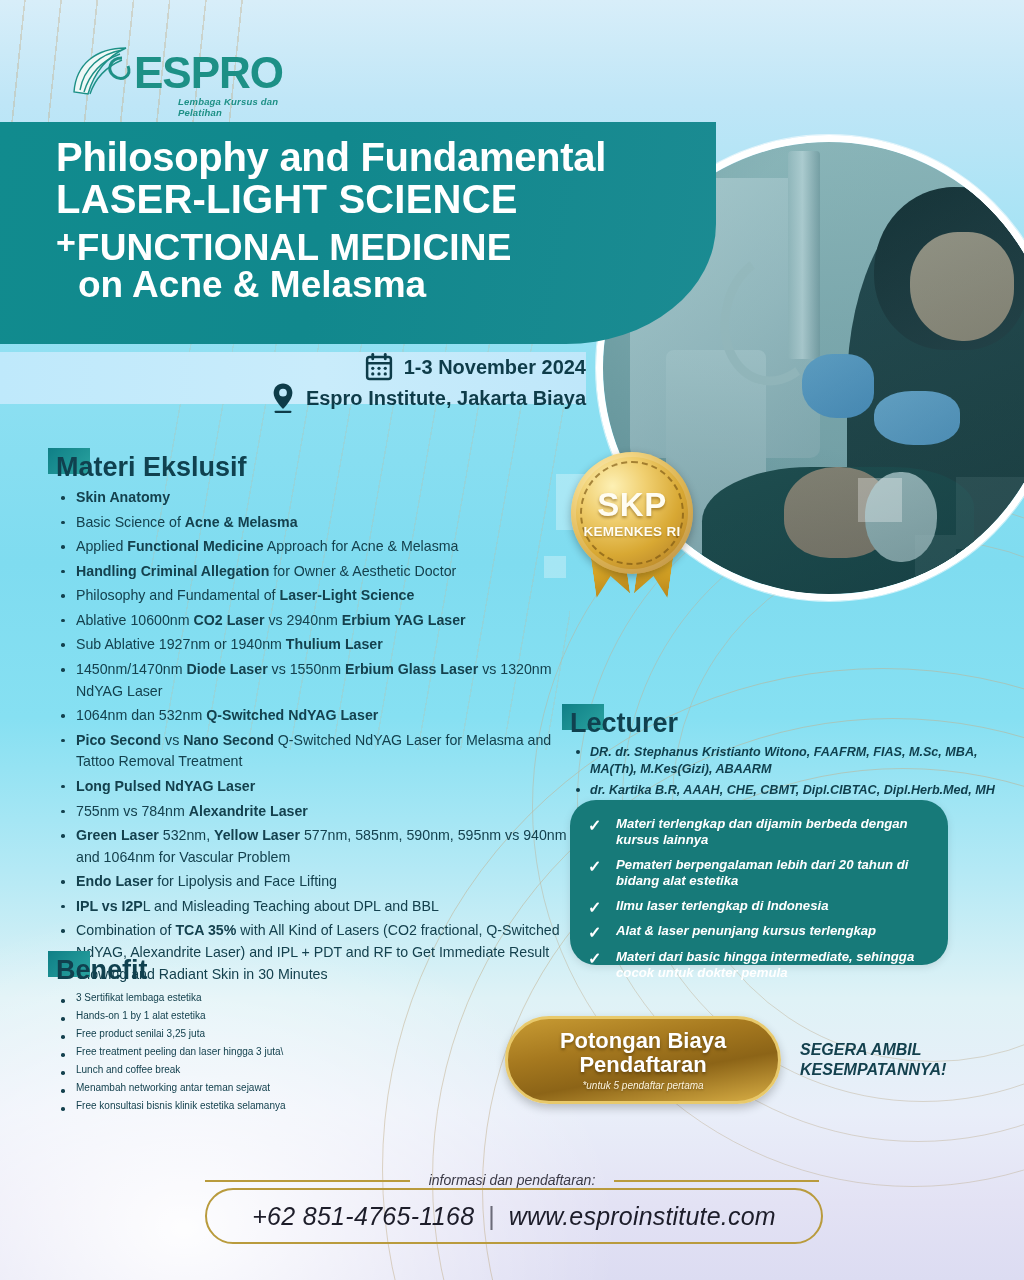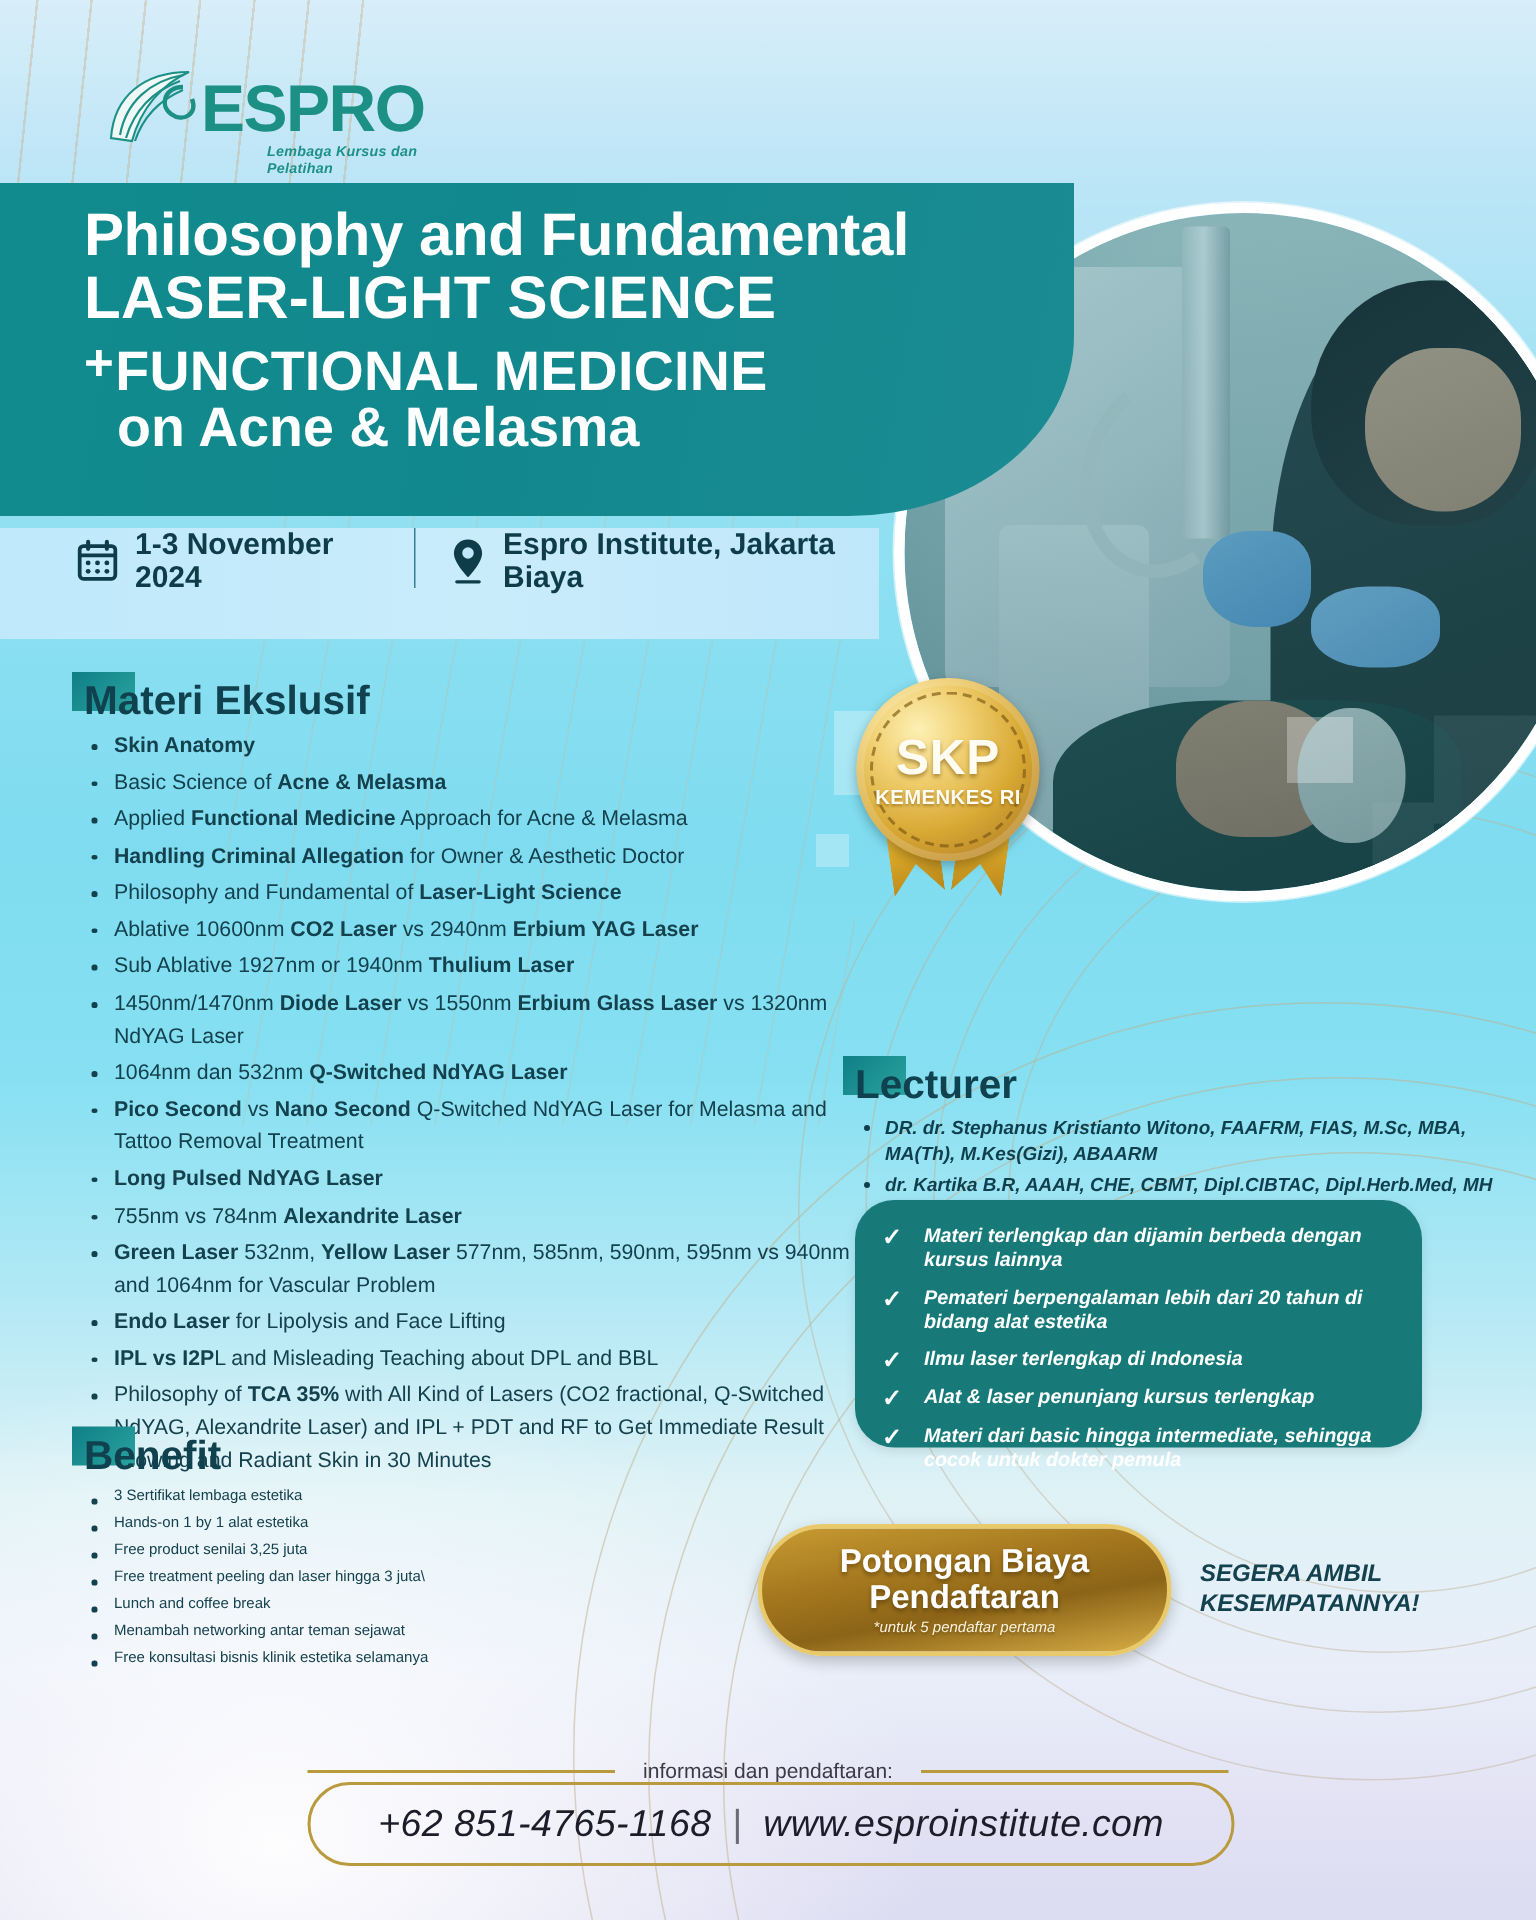--- a/index.html
+++ b/index.html
@@ -48,23 +48,23 @@
   .banner-inner{position:absolute;left:56px;top:14px;right:40px;color:#fff;}
   .t1{font-size:40px;font-weight:bold;letter-spacing:-.3px;line-height:1.06;}
   .t2{font-size:40px;font-weight:bold;line-height:1.06;letter-spacing:.2px;}
   .t3row{display:flex;align-items:flex-start;margin-top:8px;}
   .plus{font-size:34px;font-weight:bold;line-height:.8;margin-right:1px;}
   .t3{font-size:37px;font-weight:bold;line-height:1.0;letter-spacing:.2px;}
   .t4{font-size:37px;font-weight:bold;line-height:1.05;margin-left:22px;}
 
   
   .infobar{
-    position:absolute;left:0;top:352px;width:586px;height:74px;
+    position:absolute;left:0;top:352px;width:586px;height:52px;
     background:linear-gradient(to right,#bfe9fb 0%,#c9ecfb 55%,#bfe7fa 100%);
-    display:flex;align-items:flex-start;color:#0d3b46;
+    display:flex;align-items:flex-end;color:#0d3b46;flex-direction:column;
   }
   .infoitem{display:flex;align-items:center;gap:10px;}
   .infoitem.first{padding-left:50px;}
   .vsep{width:2px;height:40px;background:#1b6e7e;margin:0 22px 0 24px;opacity:.85;}
   .ilabel{font-size:20px;font-weight:bold;line-height:1.12;color:#0e3c49;}
   .ico{flex:0 0 auto;}
 
   
   .sec{position:absolute;}
   .sec-h{position:relative;display:inline-block;text-align:right;}
@@ -195,21 +195,21 @@
   .promo .p2{font-size:10px;font-style:italic;color:#fdf4dd;margin-top:4px;
              text-shadow:0 1px 2px rgba(60,40,5,.45);}
   .segera{
     position:absolute;left:800px;top:1040px;width:200px;
     font-size:16px;font-weight:bold;font-style:italic;color:#14414e;line-height:1.22;
   }
 
   
   .foot-label{
     position:absolute;left:0;right:0;top:1172px;text-align:center;
-    font-size:14px;color:#3b3a46;
+    font-size:14px;font-style:italic;color:#3b3a46;
   }
   .foot-line-l,.foot-line-r{position:absolute;top:1180px;height:1.5px;background:#b99b3d;}
   .foot-line-l{left:205px;width:205px;}
   .foot-line-r{right:205px;width:205px;}
   .foot-pill{
     position:absolute;left:205px;top:1188px;width:614px;height:52px;
     border:2px solid #b99b3d;border-radius:30px;
     display:flex;align-items:center;justify-content:center;gap:14px;
   }
   .fphone{font-size:25px;font-style:italic;color:#1d1d2a;letter-spacing:.3px;}
@@ -342,21 +342,21 @@
         <li><span>Ablative 10600nm </span><b>CO2 Laser</b><span> vs 2940nm </span><b>Erbium YAG Laser</b></li>
         <li><span>Sub Ablative 1927nm or 1940nm </span><b>Thulium Laser</b></li>
         <li><span>1450nm/1470nm </span><b>Diode Laser</b><span> vs 1550nm </span><b>Erbium Glass Laser</b><span> vs 1320nm NdYAG Laser</span></li>
         <li><span>1064nm dan 532nm </span><b>Q-Switched NdYAG Laser</b></li>
         <li><b>Pico Second</b><span> vs </span><b>Nano Second</b><span> Q-Switched NdYAG Laser for Melasma and Tattoo Removal Treatment</span></li>
         <li><b>Long Pulsed NdYAG Laser</b></li>
         <li><span>755nm vs 784nm </span><b>Alexandrite Laser</b></li>
         <li><b>Green Laser</b><span> 532nm, </span><b>Yellow Laser</b><span> 577nm, 585nm, 590nm, 595nm vs 940nm and 1064nm for Vascular Problem</span></li>
         <li><b>Endo Laser</b><span> for Lipolysis and Face Lifting</span></li>
         <li><b>IPL vs I2P</b><span>L and Misleading Teaching about DPL and BBL</span></li>
-        <li><span>Philosophy of </span><b>TCA 35%</b><span> with All Kind of Lasers (CO2 fractional, Q-Switched NdYAG, Alexandrite Laser) and IPL + PDT and RF to Get Immediate Result Glowing and Radiant Skin in 30 Minutes</span></li>
+        <li><span>Combination of </span><b>TCA 35%</b><span> with All Kind of Lasers (CO2 fractional, Q-Switched NdYAG, Alexandrite Laser) and IPL + PDT and RF to Get Immediate Result Glowing and Radiant Skin in 30 Minutes</span></li>
       </ul>
   </div>
 
   <div class="sec" id="benefit">
     <div class="sec-h">
       <div class="sq"></div>
       <span>Benefit</span>
     </div>
     <ul class="bl" id="benefit-list">
         <li>3 Sertifikat lembaga estetika</li>

